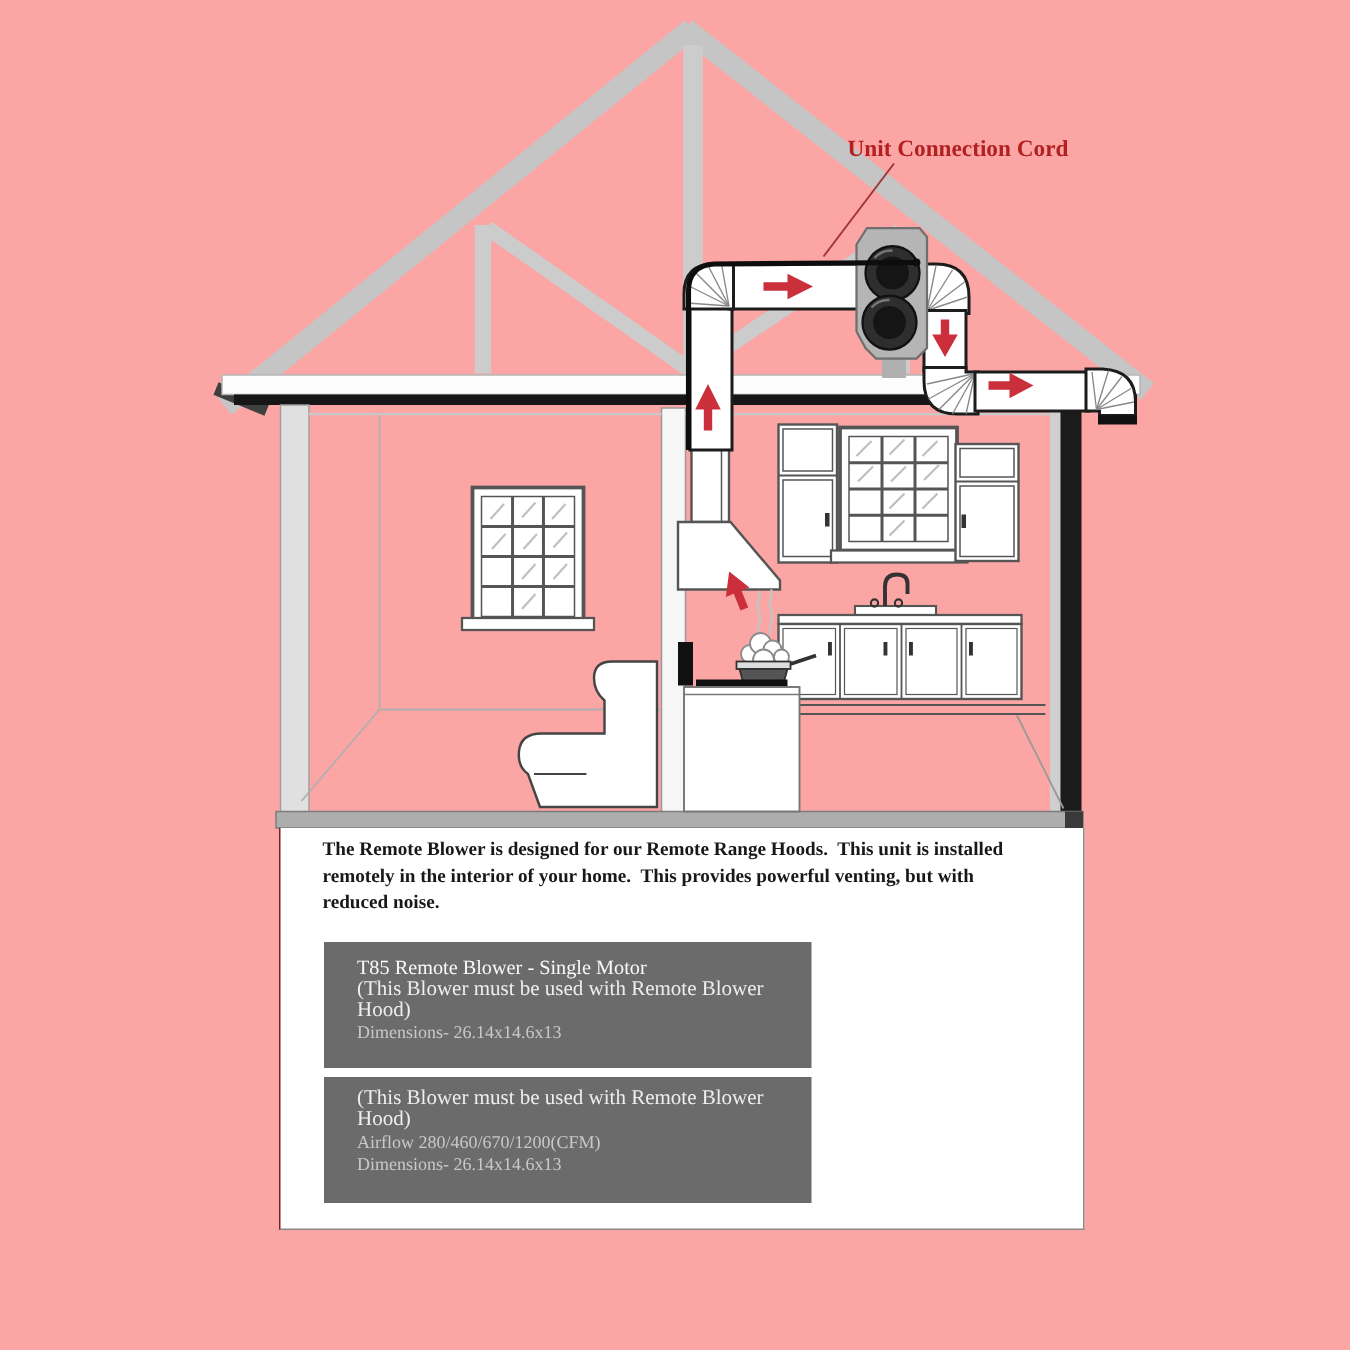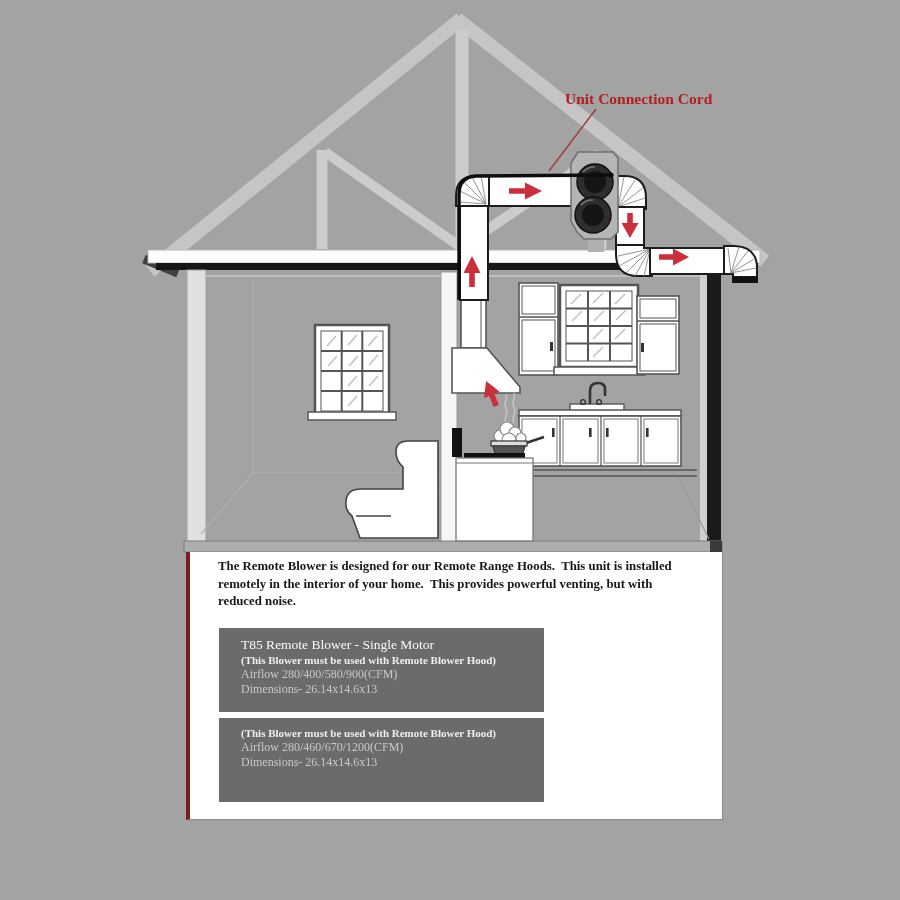--- a/index.html
+++ b/index.html
@@ -1,30 +1,30 @@
 <!DOCTYPE html>
 <html><head>
 <meta charset="utf-8">
 <style>
   html,body{margin:0;padding:0;background:#ffffff;}
-  #stage{position:relative;width:900px;height:900px;background:#a3a3a3;overflow:hidden;
+  #stage{position:relative;width:900px;height:900px;background:#fca5a5;overflow:hidden;
          font-family:"Liberation Serif",serif;}
   #house-svg{position:absolute;left:0;top:0;}
   .panel{position:absolute;left:186px;top:552px;width:537px;height:268px;
-         background:#ffffff;border-left:4px solid #7f1d1d;border-right:1px solid #8a8a8a;
+         background:#ffffff;border-left:1px solid #7f1d1d;border-right:1px solid #8a8a8a;
          border-bottom:1px solid #8a8a8a;box-sizing:border-box;}
   .panel p.desc{position:absolute;left:28px;top:6px;margin:0;width:480px;
          font-weight:bold;font-size:12.8px;line-height:1.38;color:#181818;
          white-space:pre-wrap;}
   .product-box{position:absolute;left:29px;width:325px;height:84px;background:#6b6b6b;
          box-sizing:border-box;padding:8px 10px 0 22px;}
   .product-box.first{top:76px;}
   .product-box.second{top:166px;}
   .product-box .title{display:block;font-weight:normal;font-size:13.5px;color:#fafafa;line-height:17px;}
-  .product-box .note{display:block;font-weight:bold;font-size:11px;color:#eeeeee;line-height:14px;}
+  .product-box .note{display:block;font-weight:normal;font-size:14px;color:#eeeeee;line-height:14px;}
   .product-box .spec{display:block;font-size:12px;color:#c9c9c9;line-height:14.5px;}
 </style>
 </head>
 <body>
 
 <div id="stage">
 
 <svg id="house-svg" width="900" height="560" viewBox="0 0 900 560">
 
   <g stroke-linecap="butt">
@@ -260,21 +260,20 @@
 </svg>
 
   <div class="panel">
     <p class="desc">The Remote Blower is designed for our Remote Range Hoods.  This unit is installed
 remotely in the interior of your home.  This provides powerful venting, but with
 reduced noise.</p>
 
     <div class="product-box first">
       <span class="title">T85 Remote Blower - Single Motor</span>
       <span class="note">(This Blower must be used with Remote Blower Hood)</span>
-      <span class="spec">Airflow 280/400/580/900(CFM)</span>
       <span class="spec">Dimensions- 26.14x14.6x13</span>
     </div>
 
     <div class="product-box second">
       <span class="note">(This Blower must be used with Remote Blower Hood)</span>
       <span class="spec">Airflow 280/460/670/1200(CFM)</span>
       <span class="spec">Dimensions- 26.14x14.6x13</span>
     </div>
   </div>
 

